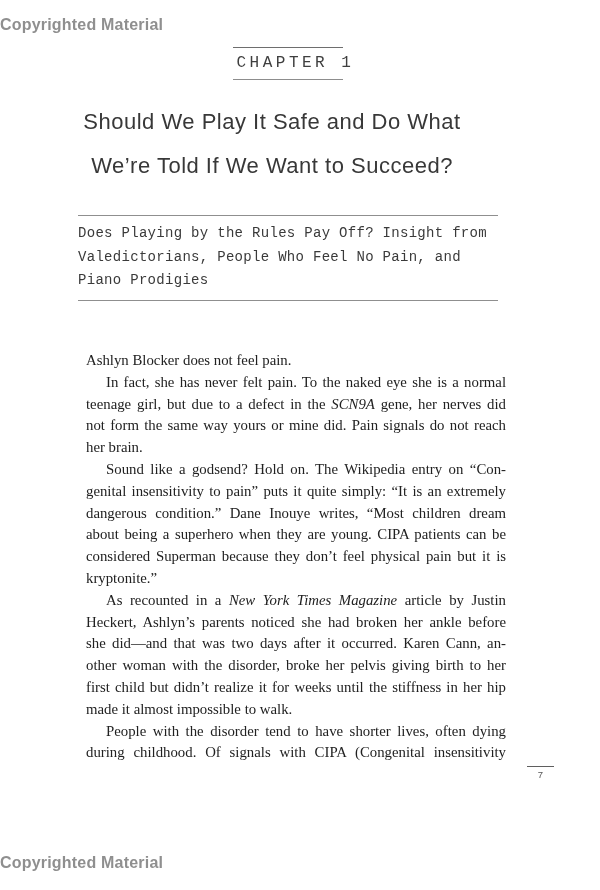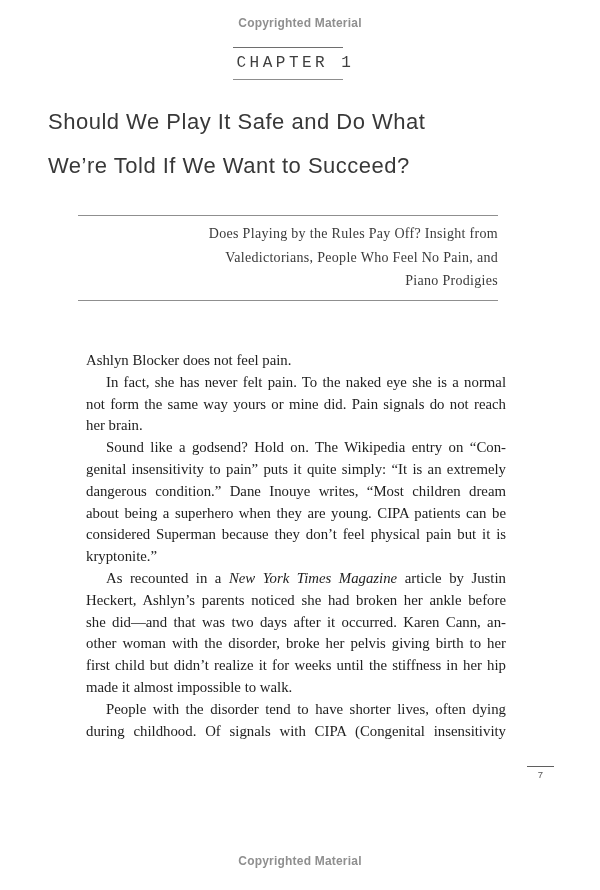--- a/index.html
+++ b/index.html
@@ -8,24 +8,23 @@
     width: 600px;
     height: 890px;
     background: var(--page_bg, #ffffff);
     font-family: "Liberation Serif", serif;
     overflow: hidden;
   }
   .watermark {
     position: absolute;
     left: 0;
     width: 100%;
-    text-align: center;
     font-family: "Liberation Sans", sans-serif;
     font-weight: bold;
-    font-size: 12px;
+    font-size: 16px;
     letter-spacing: 0.2px;
     color: var(--copyright_gray, #8f8f8f);
   }
   .wm-top { top: 16px; }
   .wm-bottom { top: 854px; }
   .chapter {
     position: absolute;
     top: 47px;
     left: 233px;
     width: 110px;
@@ -37,39 +36,40 @@
     font-family: Liberation Mono, monospace;
     font-size: 16px;
     letter-spacing: 3.5px;
     text-indent: 3.5px; 
     color: var(--chapter_text, #3f3f3f);
     white-space: nowrap;
   }
   .title {
     position: absolute;
     top: 100px;
-    left: 48px;
+    left: 32px;
     width: 480px;
+    text-align: center;
     font-family: "Liberation Sans", sans-serif;
     font-weight: 300;
     font-size: 22px;
     line-height: 44px;
     letter-spacing: 0.5px;
     color: var(--title_text, #383838);
   }
   .subtitle {
     position: absolute;
     top: 215px;
     left: 78px;
     width: 420px;
     border-top: 1px solid var(--rule_gray, #8f8f8f);
     border-bottom: 1px solid var(--rule_gray, #8f8f8f);
     padding: 6px 0 7px 0;
-    text-align: right;
-    font-family: Liberation Serif, serif;
+    text-align: left;
+    font-family: Liberation Mono, monospace;
     font-size: 14px;
     line-height: 23.5px;
     letter-spacing: 0.3px;
     color: var(--subtitle_text, #3a3a3a);
   }
   .body-text {
     position: absolute;
     top: 350px;
     left: 86px;
     width: 420px;
@@ -115,20 +115,21 @@
 
   <div class="subtitle">
     <div>Does Playing by the Rules Pay Off? Insight from</div>
     <div>Valedictorians, People Who Feel No Pain, and</div>
     <div>Piano Prodigies</div>
   </div>
 
   <div class="body-text">
       <div class="bline endline"><span>Ashlyn Blocker does not feel pain.</span></div>
       <div class="bline indent"><span>In fact, she has never felt pain. To the naked eye she is a normal</span></div>
+      <div class="bline"><span>teenage girl, but due to a defect in the </span><em>SCN9A</em><span> gene, her nerves did</span></div>
       <div class="bline"><span>not form the same way yours or mine did. Pain signals do not reach</span></div>
       <div class="bline endline"><span>her brain.</span></div>
       <div class="bline indent"><span>Sound like a godsend? Hold on. The Wikipedia entry on “Con-</span></div>
       <div class="bline"><span>genital insensitivity to pain” puts it quite simply: “It is an extremely</span></div>
       <div class="bline"><span>dangerous condition.” Dane Inouye writes, “Most children dream</span></div>
       <div class="bline"><span>about being a superhero when they are young. CIPA patients can be</span></div>
       <div class="bline"><span>considered Superman because they don’t feel physical pain but it is</span></div>
       <div class="bline endline"><span>kryptonite.”</span></div>
       <div class="bline indent"><span>As recounted in a </span><em>New York Times Magazine</em><span> article by Justin</span></div>
       <div class="bline"><span>Heckert, Ashlyn’s parents noticed she had broken her ankle before</span></div>

